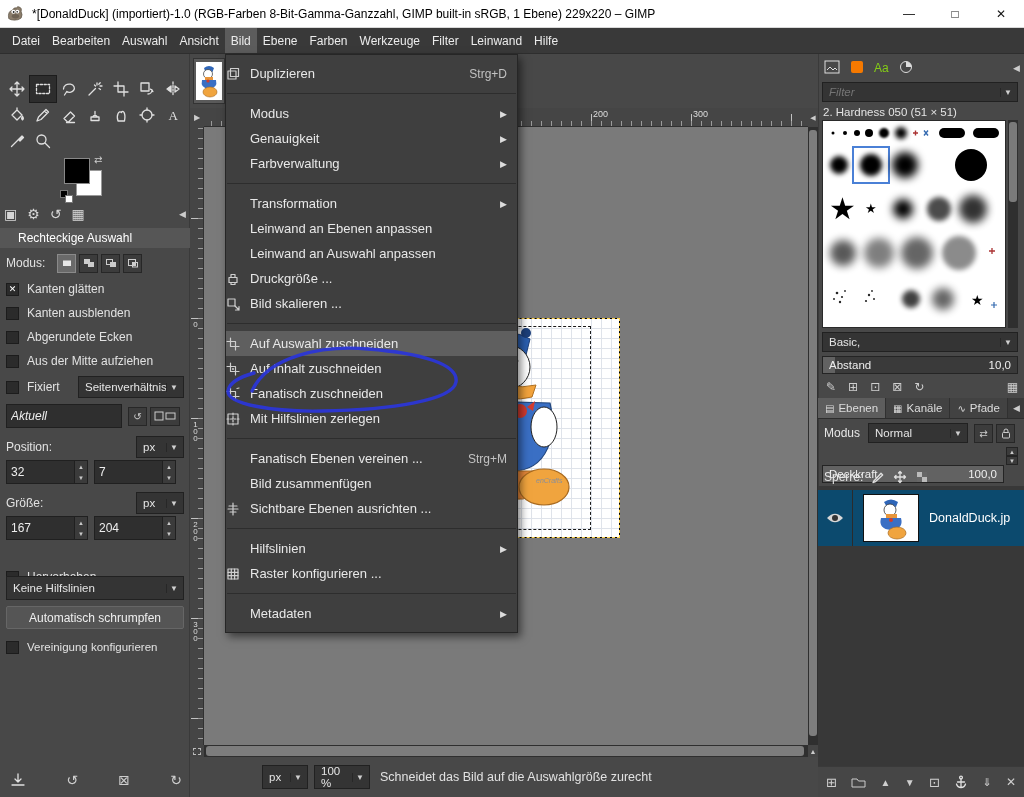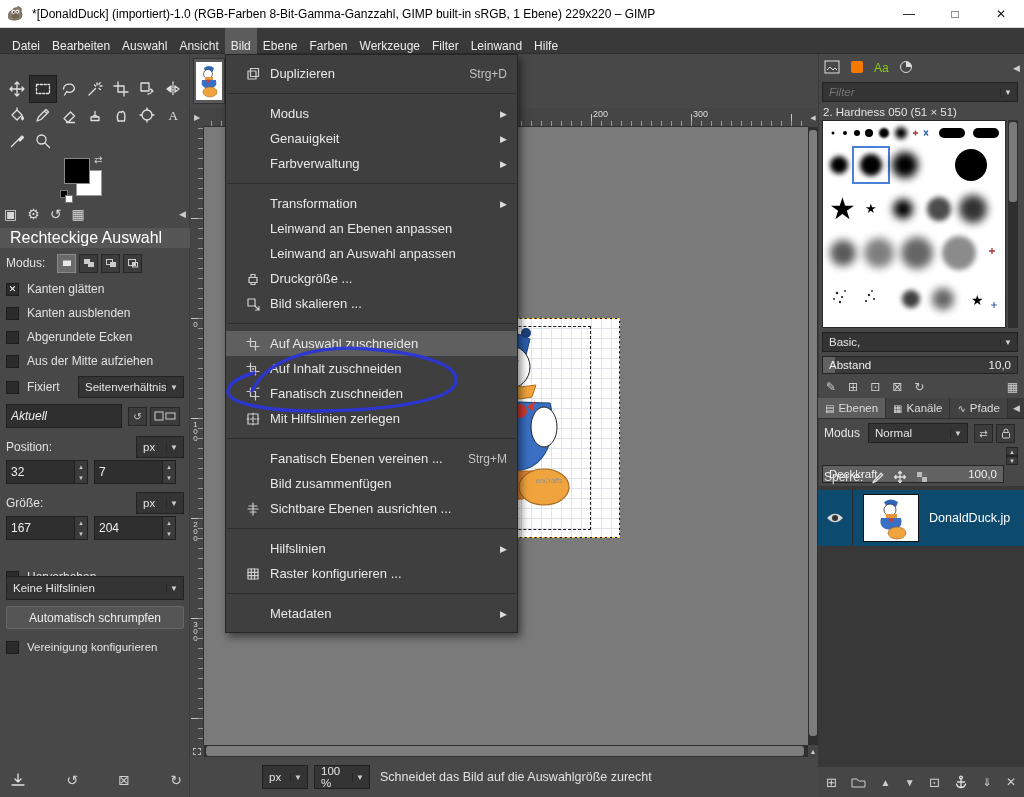--- a/index.html
+++ b/index.html
@@ -16,34 +16,34 @@
   .titlebar{left:0;top:0;width:1024px;height:28px;background:#ffffff;color:#000;
     display:flex;align-items:center;border-bottom:1px solid #d9d9d9;}
   .titlebar .ttext{font-size:12px;margin-left:8px;white-space:nowrap;}
   .wbtn{width:46px;height:28px;display:flex;align-items:center;justify-content:center;
     font-size:12px;color:#111;}
   .wbtns{margin-left:auto;display:flex;}
 
   
   .menubar{left:0;top:28px;width:1024px;height:26px;background:#393939;display:flex;
     align-items:stretch;padding-left:6px;border-bottom:1px solid #2e2e2e;}
-  .mbi{padding:18px 6px;display:flex;align-items:center;font-size:12px;color:#ececec;}
+  .mbi{padding:12px 6px;display:flex;align-items:center;font-size:12px;color:#ececec;}
   .mbi.active{background:#5c5c5c;}
 
   
   .leftpanel{left:0;top:54px;width:190px;height:743px;background:#484848;border-right:1px solid #3a3a3a;}
   .rightpanel{left:818px;top:54px;width:206px;height:743px;background:#484848;border-left:1px solid #3a3a3a;}
 
   .toolgrid{position:absolute;left:4px;top:22px;width:182px;display:flex;flex-wrap:wrap;}
   .tool{width:26px;height:26px;display:flex;align-items:center;justify-content:center;}
   .tool.active{background:#2d2d2d;outline:1px solid #1c1c1c;}
   .tsvg{stroke:#e0e0e0;fill:none;stroke-width:1.3;stroke-linecap:round;stroke-linejoin:round;}
 
   .po-title{position:absolute;left:0;top:174px;width:190px;height:20px;background:#565656;
-    color:#fff;display:flex;align-items:center;padding-left:10px;font-size:16px;}
+    color:#fff;display:flex;align-items:center;padding-left:18px;font-size:12px;}
   .optrow{position:absolute;left:6px;width:178px;display:flex;align-items:center;font-size:12px;color:#e2e2e2;}
   .cb{width:13px;height:13px;background:#2b2b2b;border:1px solid #1c1c1c;margin-right:8px;
     display:flex;align-items:center;justify-content:center;color:#fff;font-size:9px;line-height:9px;flex:none;}
   .combo{background:#343434;border:1px solid #212121;color:#e5e5e5;display:flex;align-items:center;
     font-size:11.5px;padding:0 2px 0 6px;height:22px;}
   .combo .car{margin-left:auto;font-size:8px;color:#cfcfcf;padding:0 3px;border-left:1px solid #272727;}
   .spin{background:#2f2f2f;border:1px solid #202020;display:flex;height:24px;}
   .spin input{flex:1;min-width:0;background:transparent;border:none;color:#eee;font-size:12px;
     padding:0 4px;font-family:inherit;outline:none;}
   .spin .sb{width:13px;display:flex;flex-direction:column;border-left:1px solid #202020;}
@@ -100,21 +100,21 @@
   .layerarea{left:818px;top:486px;width:206px;height:280px;background:#383838;}
   .layerrow{position:absolute;left:0;top:4px;width:206px;height:56px;background:#0c4a6e;display:flex;align-items:center;}
   .lthumb{width:56px;height:48px;background:#fff;border:1px solid #111;flex:none;}
   .rp-bottom{left:818px;top:766px;width:206px;height:31px;background:#464646;border-top:1px solid #3a3a3a;
     display:flex;align-items:center;justify-content:space-between;padding:0 8px;}
   .iconbtn{display:flex;align-items:center;justify-content:center;color:#cfcfcf;}
 
   
   .menu{left:225px;top:54px;width:293px;background:#3f3f3f;border:1px solid #262626;
     box-shadow:3px 4px 8px rgba(0,0,0,.5);padding:6px 0;z-index:50;}
-  .mi{height:25px;display:flex;align-items:center;padding:0 10px 0 20px;color:#e8e8e8;font-size:13px;justify-content:space-between;}
+  .mi{height:25px;display:flex;align-items:center;padding:0 10px 0 0;color:#e8e8e8;font-size:13px;justify-content:space-between;}
   .mi.hl{background:#5f5f5f;}
   .mi-ic{width:24px;flex:none;display:flex;align-items:center;}
   .mi-lb{margin-right:auto;white-space:nowrap;}
   .mi-sc{color:#c2c2c2;font-size:12px;margin-left:12px;}
   .mi-ar{font-size:9px;color:#dcdcdc;margin-left:12px;}
   .msep{height:1px;background:#2d2d2d;margin:7px 1px;}
   .mic{stroke:#cfcfcf;fill:none;stroke-width:1.2;stroke-linecap:round;stroke-linejoin:round;}
 
   .anno{position:absolute;left:0;top:0;width:1024px;height:797px;z-index:60;pointer-events:none;}
   .ital{font-style:italic;}

